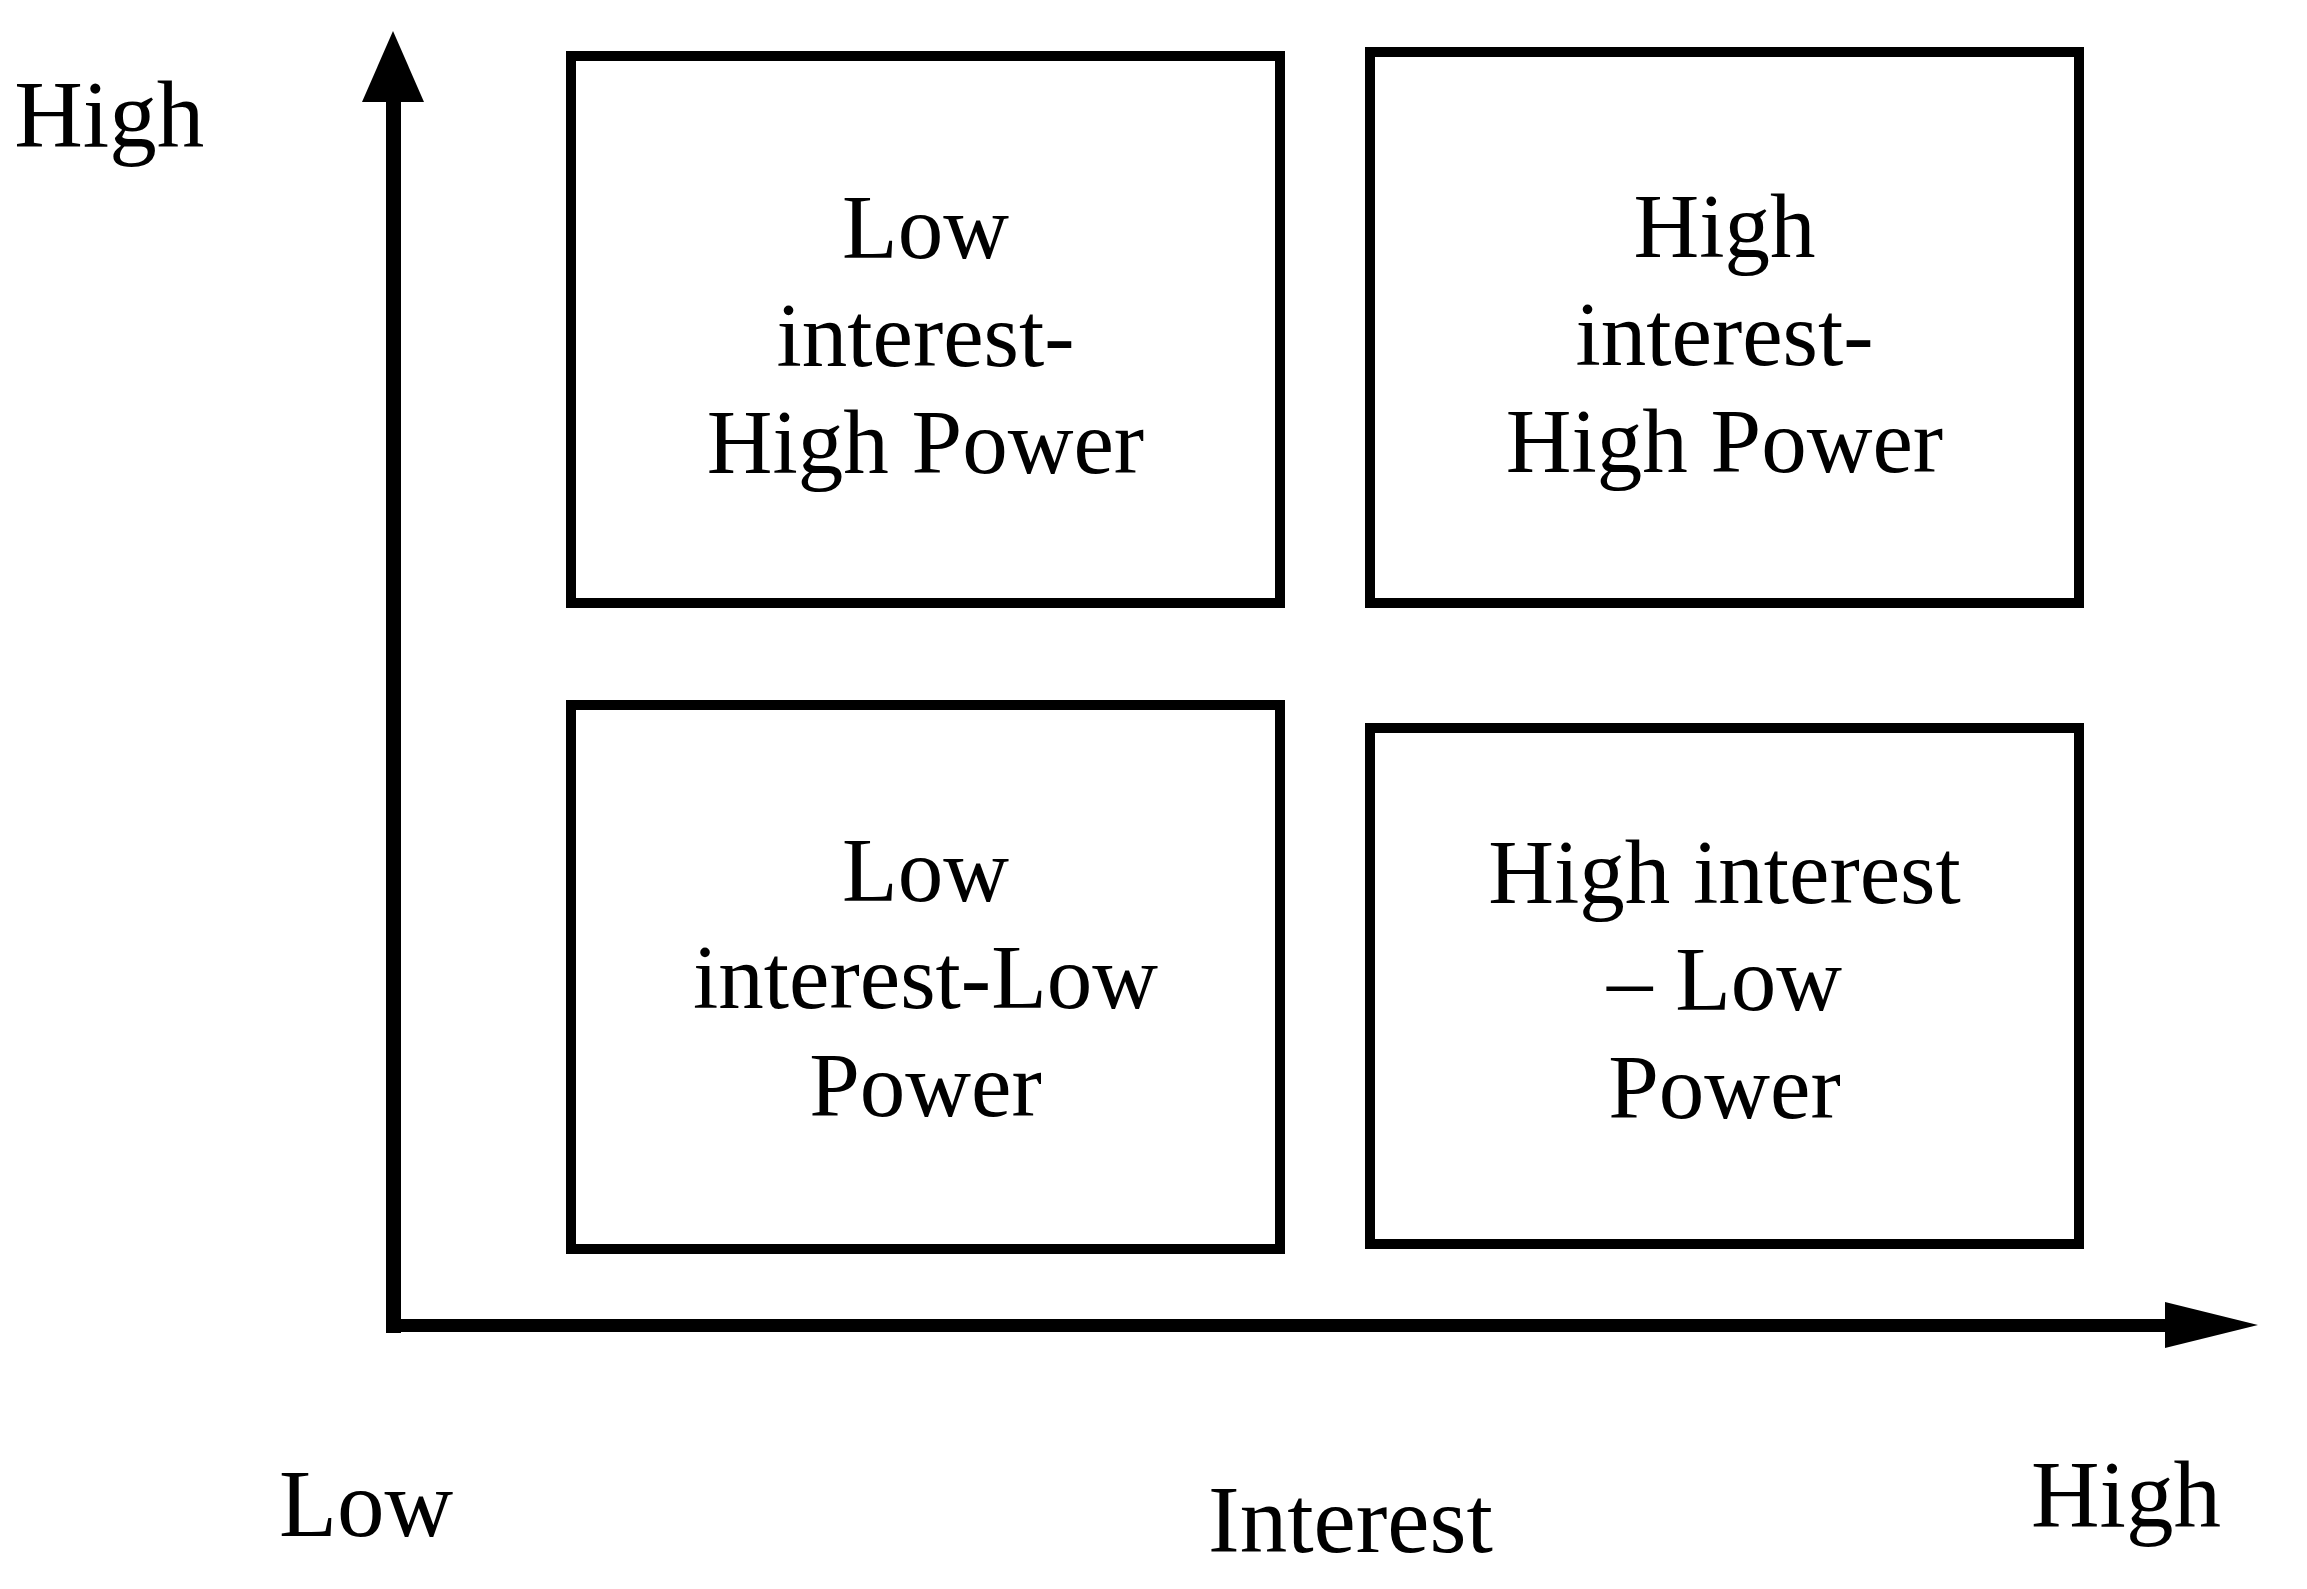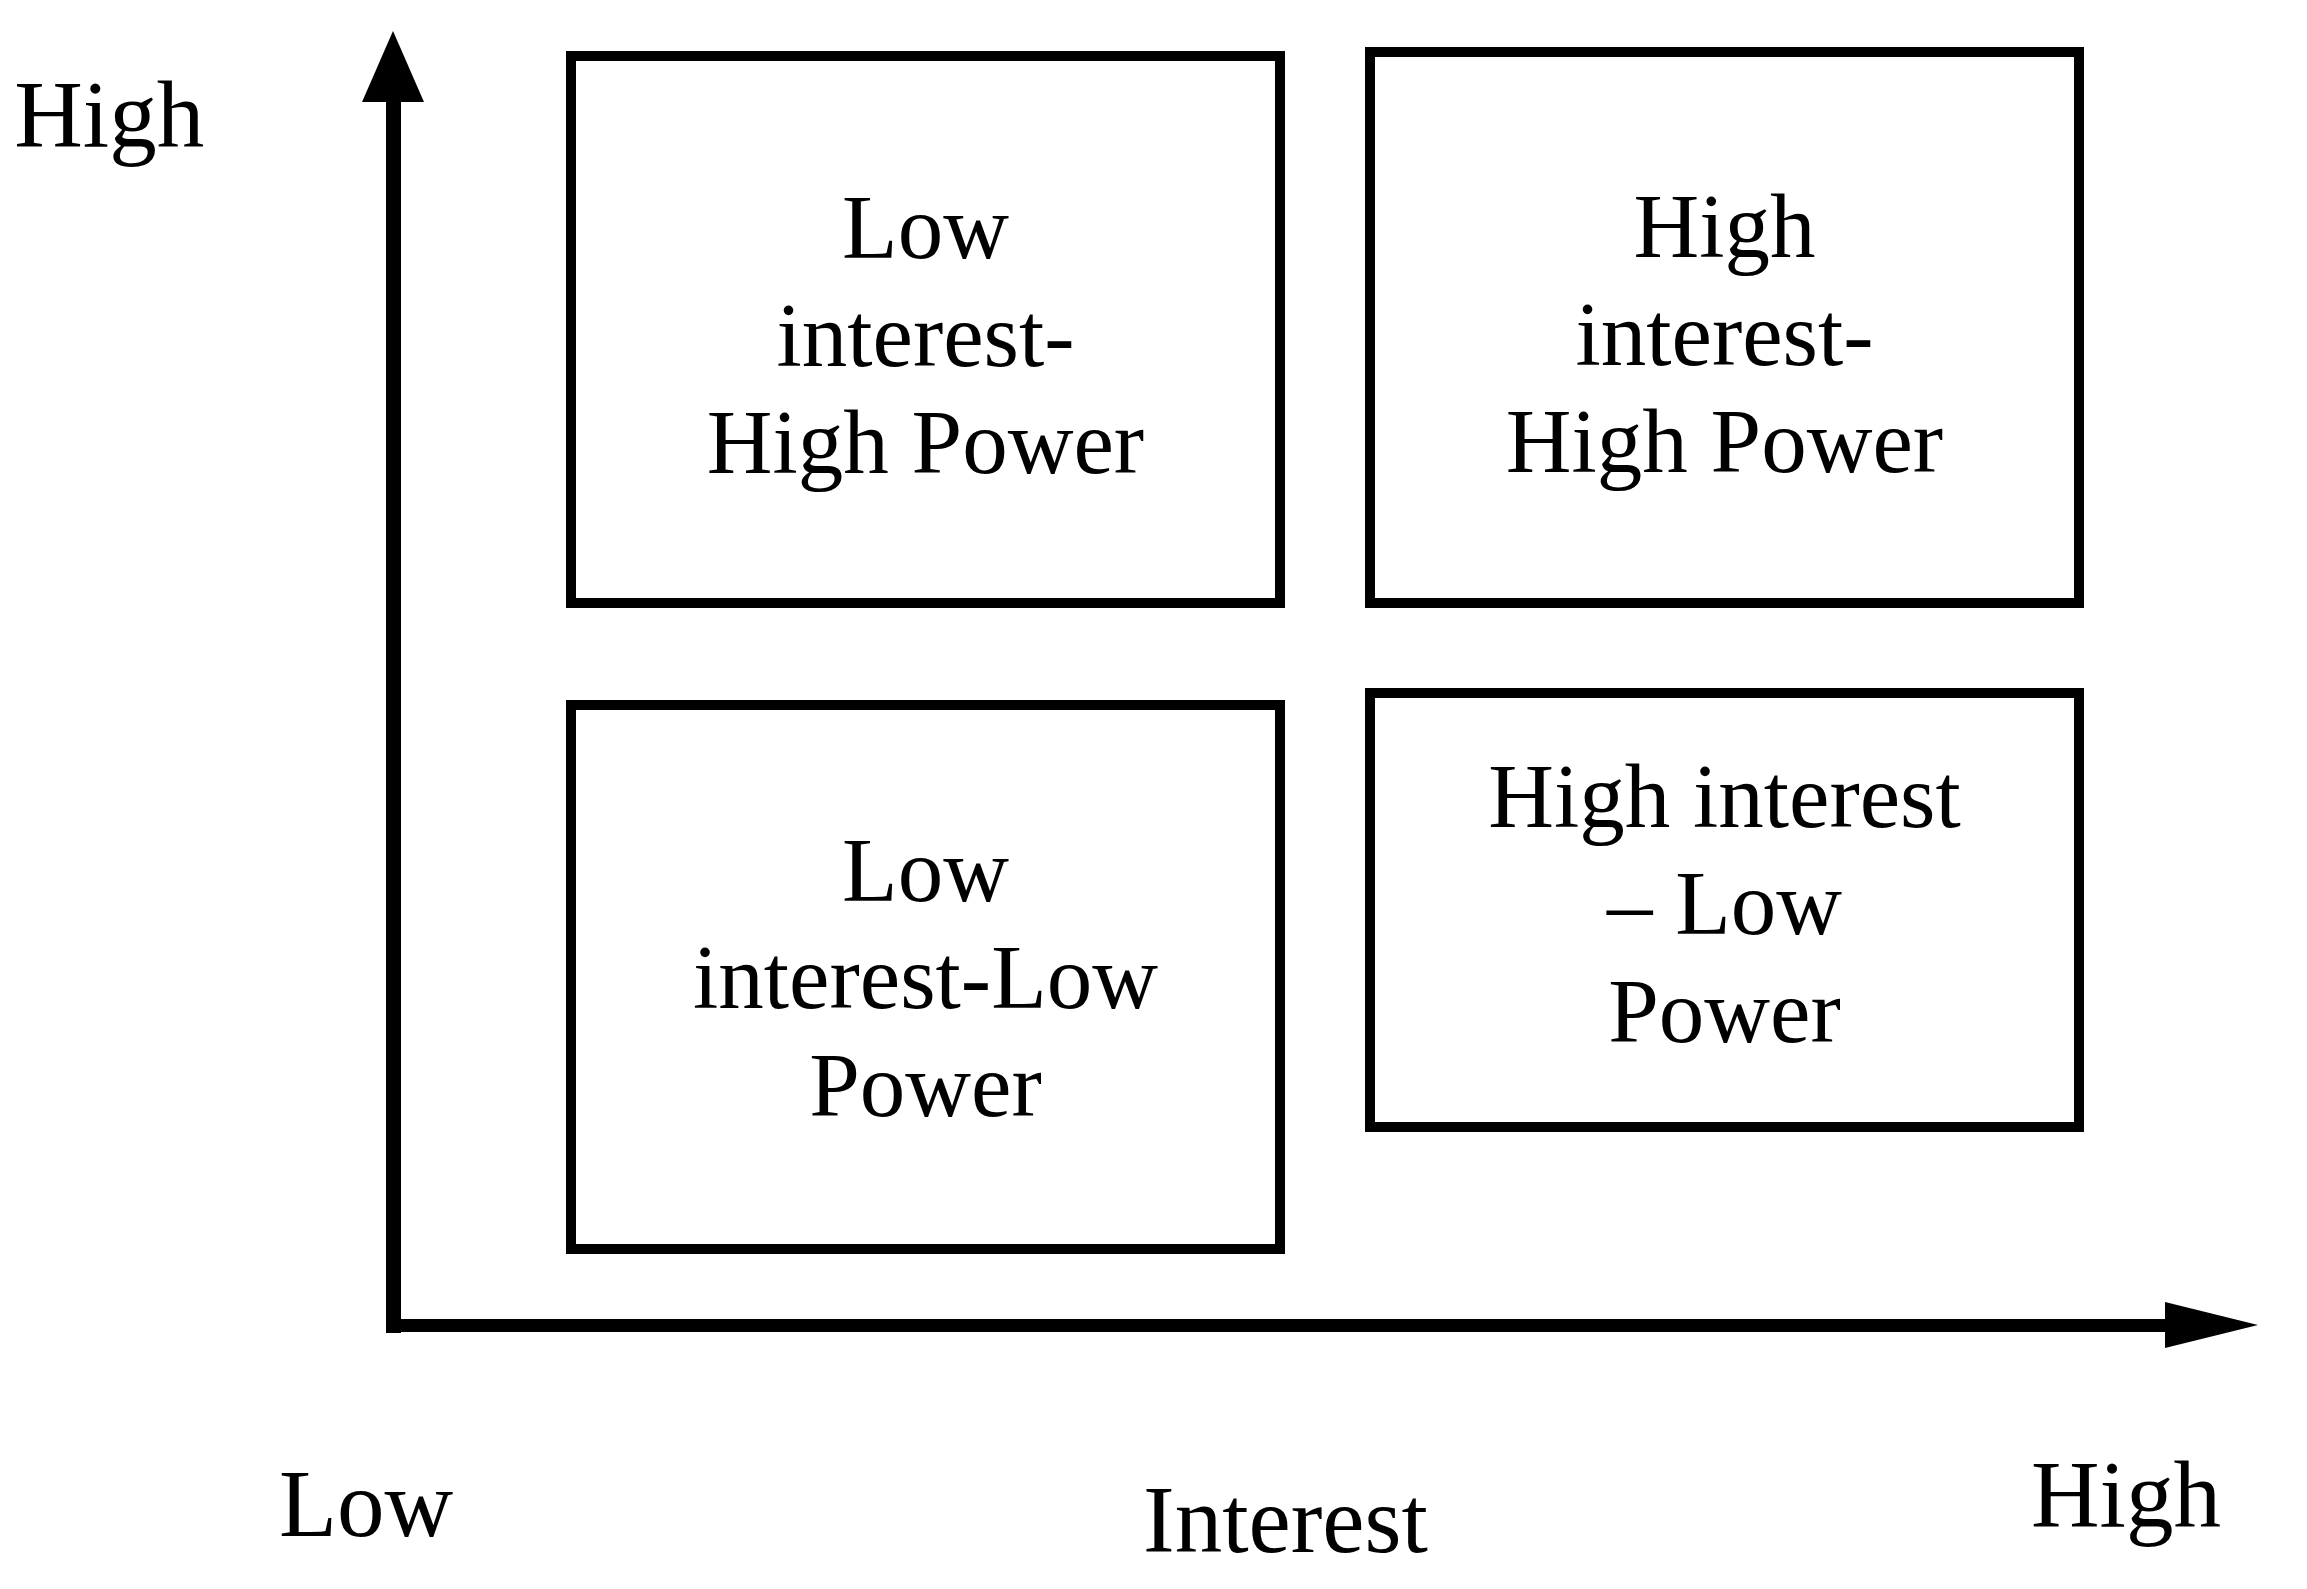--- a/index.html
+++ b/index.html
@@ -73,40 +73,40 @@
     font-size: 91px;
     line-height: 1.18;
     color: #000000;
     white-space: pre-line;
     padding: 0 7.1px;
   }
 
   #quad-tl { left: 566px;  top: 51px;  width: 719px; height: 557px; }
   #quad-tr { left: 1365px; top: 47px;  width: 719px; height: 561px; }
   #quad-bl { left: 566px;  top: 700px; width: 719px; height: 554px; }
-  #quad-br { left: 1365px; top: 688px; width: 719px; height: 444px; }
+  #quad-br { left: 1365px; top: 723px; width: 719px; height: 526px; }
 
   
   #quad-tl .quad-text { transform: translateY(5.7px); }
   #quad-tr .quad-text { transform: translateY(7.1px); }
   #quad-bl .quad-text { transform: translateY(1.4px); }
   #quad-br .quad-text { transform: translateY(-5.7px); }
 
   
   .axis-label {
     position: absolute;
     font-family: "Liberation Serif", "DejaVu Serif", serif;
     font-size: 95px;
     line-height: 1;
     color: #000000;
     white-space: nowrap;
   }
   #label-power-high  { left: 14.2px;   top: 68px; }
   #label-interest-low  { left: 279px;  top: 1457px; }
-  #label-interest-mid  { left: 1143px; top: 1473px; }
+  #label-interest-mid  { left: 1208px; top: 1473px; }
   #label-interest-high { left: 2031px; top: 1448px; }
 </style>
 </head>
 <body>
 
 <div id="canvas">
 
   <div class="axis-shaft-v"></div>
   <div class="axis-arrow-up"></div>
 

